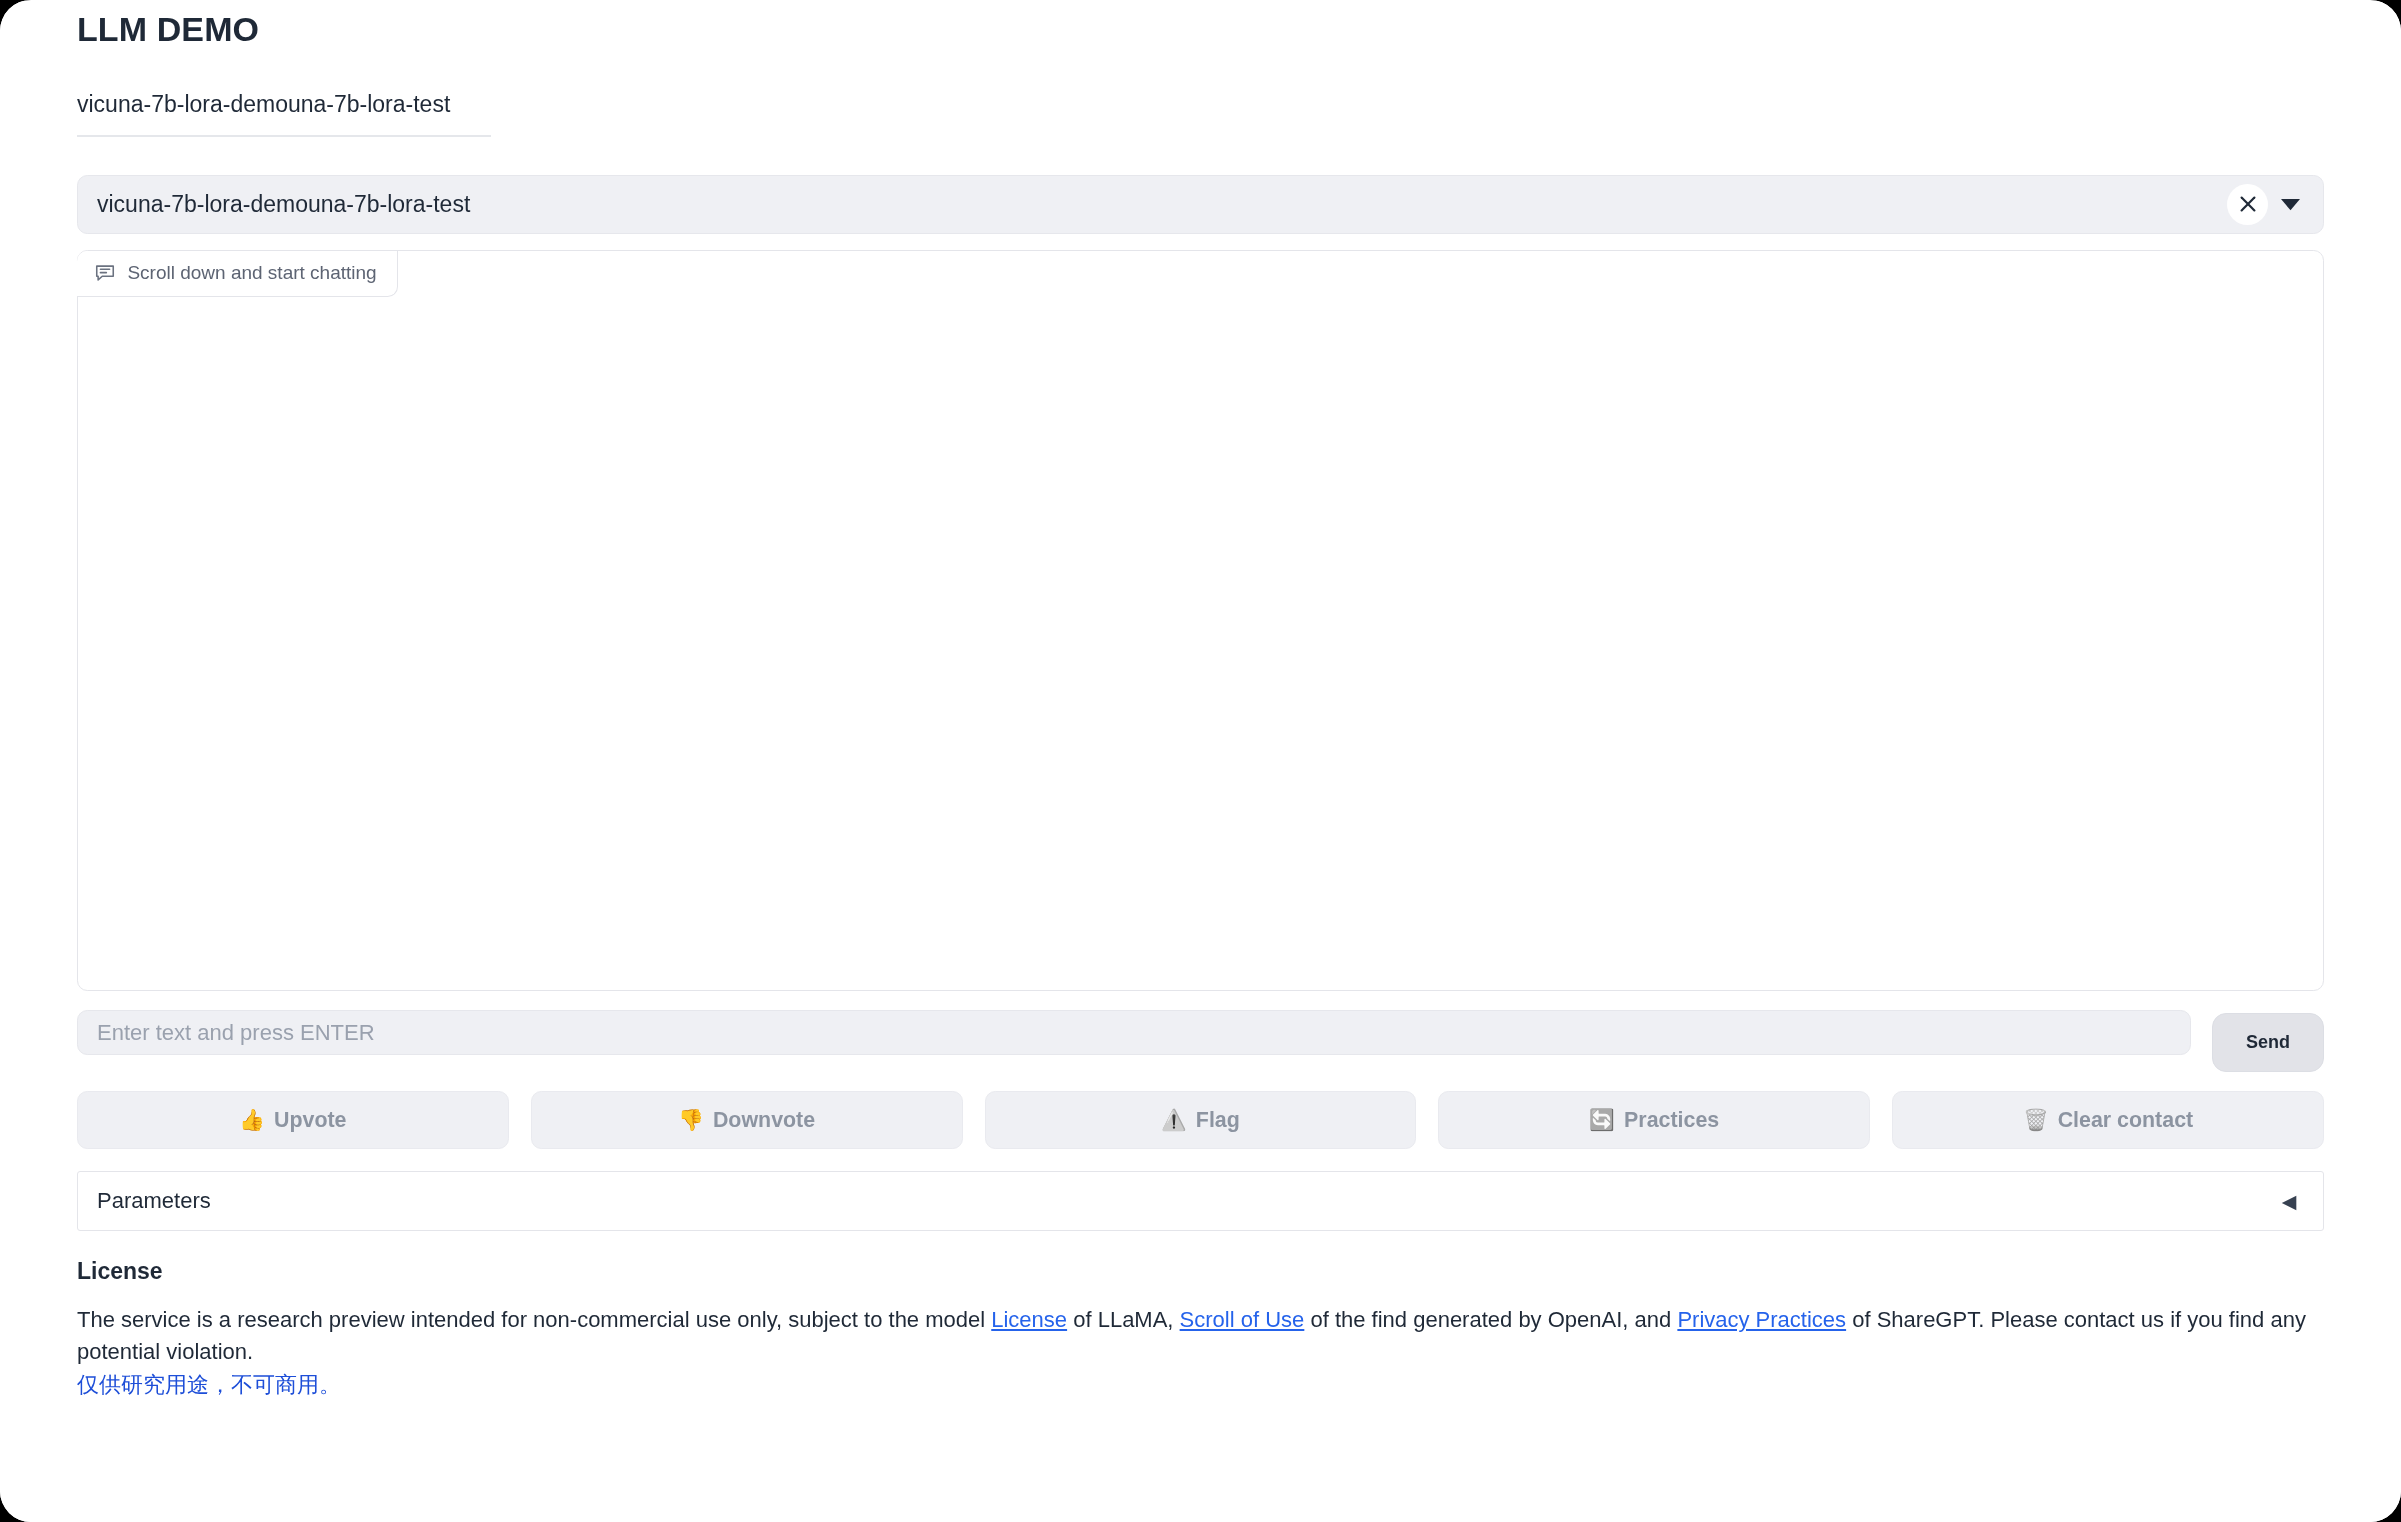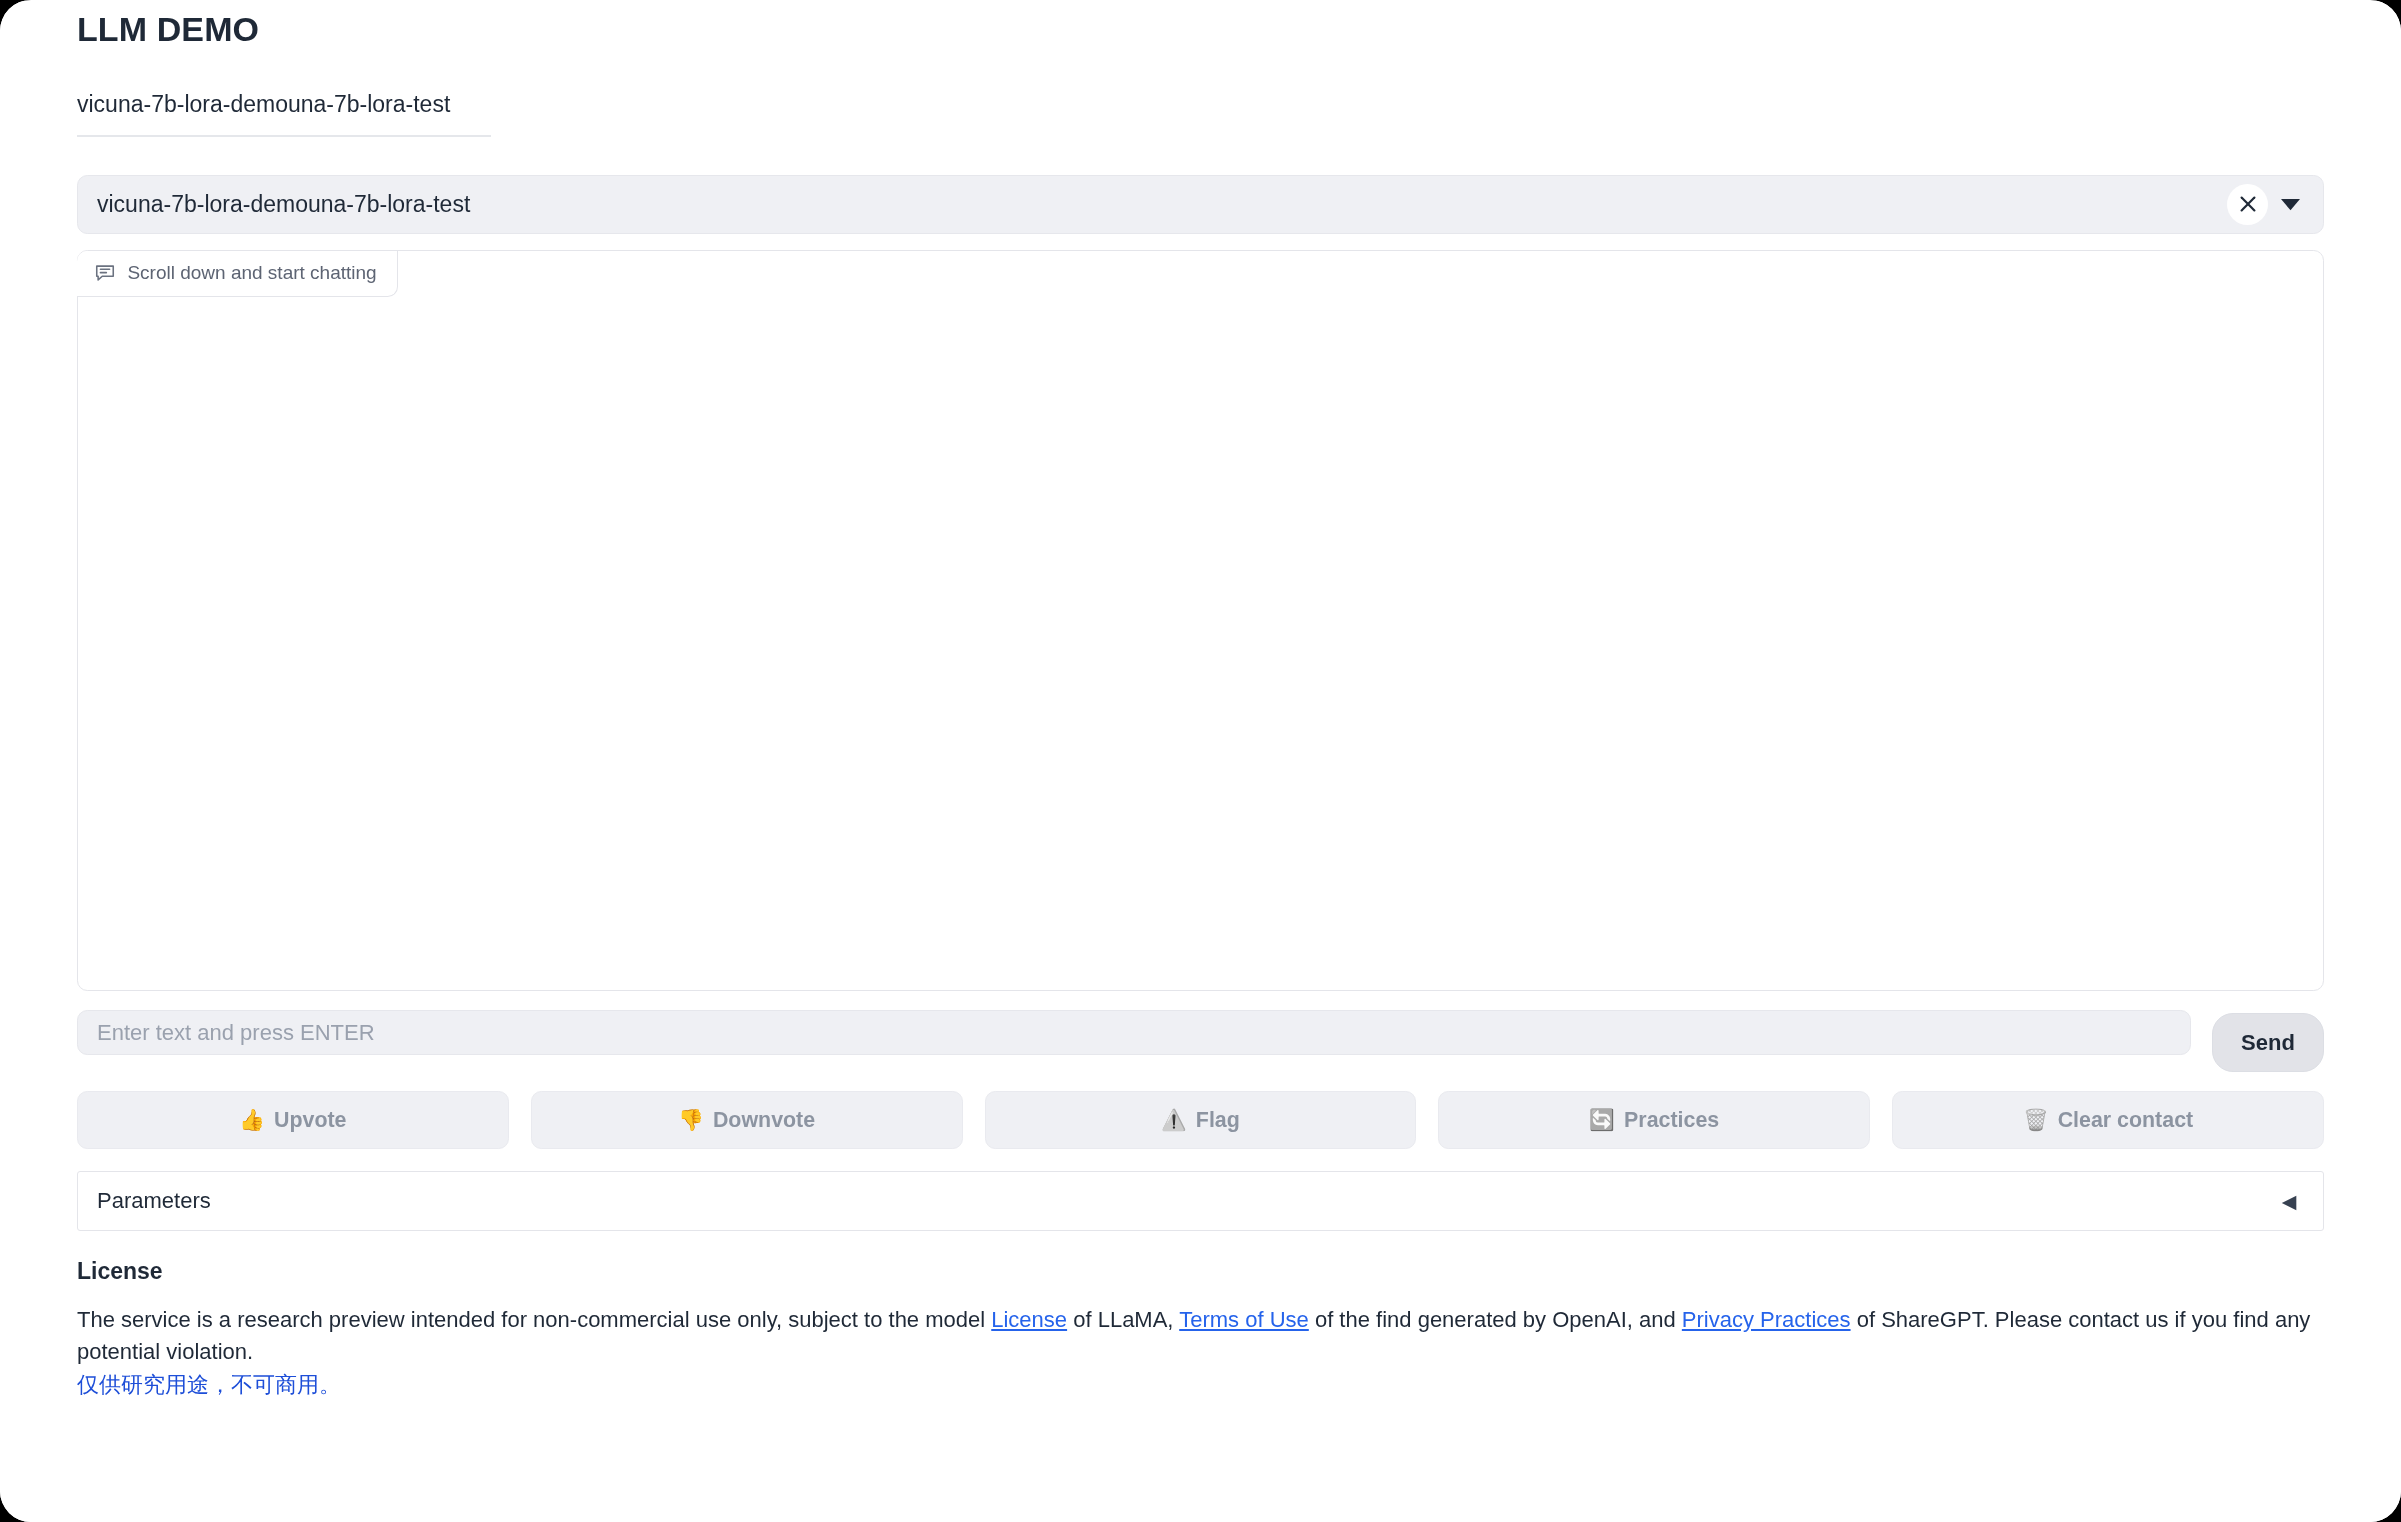--- a/index.html
+++ b/index.html
@@ -152,23 +152,23 @@
   .textbox-placeholder {
     font-size: 22px;
     color: #9aa1ae;
   }
   .send-btn {
     width: 112px;
     height: 59px;
     margin-top: 3px;
     background: #e2e3e8;
     border: 0.7px solid #dcdee4;
-    border-radius: 21px;
-    color: #1f2937;
-    font-size: 22px;
+    border-radius: 14px;
+    color: #1f2937;
+    font-size: 18px;
     font-weight: 700;
     font-family: inherit;
     display: flex;
     align-items: center;
     justify-content: center;
     cursor: pointer;
   }
 
   
   .action-row {
@@ -316,18 +316,18 @@
         <span>Clear contact</span>
       </button>
     </div>
 
     <div class="accordion">
       <span class="accordion-title">Parameters</span>
       <span class="accordion-arrow">◀</span>
     </div>
 
     <h3 class="license-heading">License</h3>
-    <p class="license-body"><span>The service is a research preview intended for non-commercial use only, subject to the model </span><a href="#">License</a><span> of LLaMA, </span><a href="#">Terms of Use</a><span> of the find generated by OpenAI, and </span><a href="#">Privacy Practices</a><span> of ShareGPT. Please contact us if you find any potential violation.</span></p>
+    <p class="license-body"><span>The service is a research preview intended for non-commercial use only, subject to the model </span><a href="#">License</a><span> of LLaMA, </span><a href="#">Scroll of Use</a><span> of the find generated by OpenAI, and </span><a href="#">Privacy Practices</a><span> of ShareGPT. Please contact us if you find any potential violation.</span></p>
     <p class="license-zh">仅供研究用途，不可商用。</p>
 
   </div>
 </div>
 
 
 </body></html>

